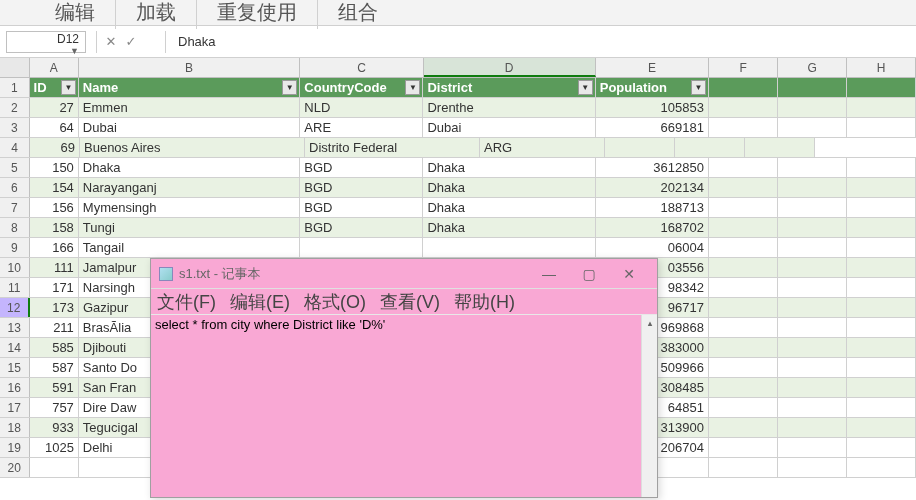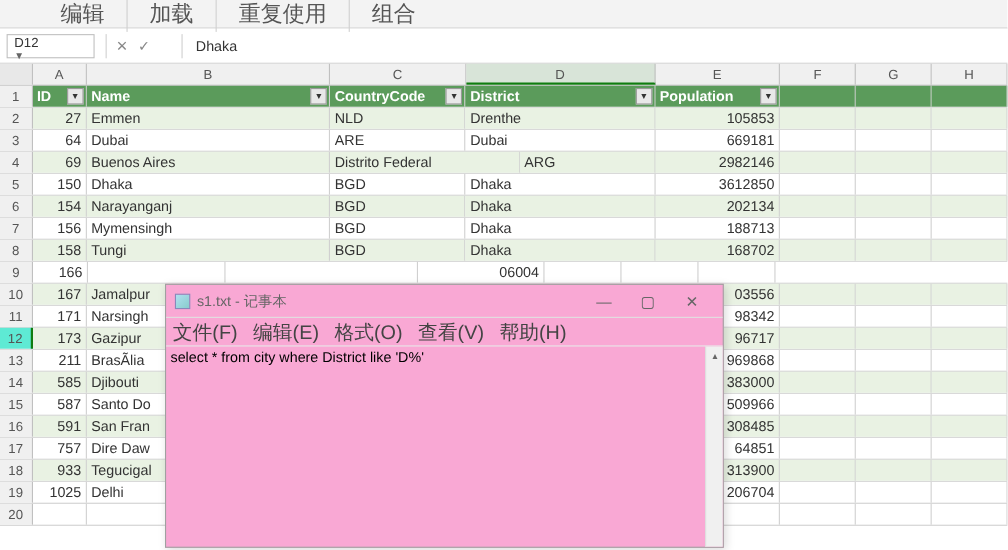--- a/index.html
+++ b/index.html
@@ -3,37 +3,37 @@
 <meta charset="utf-8">
 <style>
 * { box-sizing: border-box; margin: 0; padding: 0; font-family: "Microsoft YaHei", "Segoe UI", Arial, sans-serif; }
 body { background: #fff; width: 916px; height: 500px; overflow: hidden; font-size: 13px; color: #333; position: relative; }
 
 .ribbon { display: flex; background: #f3f3f3; border-bottom: 1px solid #d0d0d0; height: 26px; align-items: center; padding-left: 35px; gap: 0; }
 .ribbon-item { padding: 3px 20px; font-size: 20px; color: #555; border-right: 1px solid #d0d0d0; }
 .ribbon-item:last-child { border-right: none; }
 
 .formula-row { display: flex; align-items: center; height: 32px; background: #fff; border-bottom: 1px solid #d0d0d0; }
-.namebox { width: 80px; margin: 4px 6px; height: 22px; border: 1px solid #c0c0c0; display: flex; align-items: flex-start; padding: 0 6px; font-size: 12px; justify-content: space-between; flex-direction: column; }
+.namebox { width: 80px; margin: 4px 6px; height: 22px; border: 1px solid #c0c0c0; display: flex; align-items: flex-end; padding: 0 6px; font-size: 12px; justify-content: space-between; flex-direction: column; }
 .namebox-dd { font-size: 9px; color: #666; }
 .fb-sep { width: 1px; height: 22px; background: #d0d0d0; margin: 0 4px; }
 .fb-icon { width: 20px; text-align: center; color: #888; font-size: 13px; }
 .fb-icon.fx { font-style: italic; font-family: "Times New Roman", serif; margin-top: 48px; }
 .fb-input { flex: 1; padding: 0 8px; font-size: 13px; }
 
 .grid-wrap { position: relative; }
 .colheads { display: flex; height: 20px; background: #f0f0f0; border-bottom: 1px solid #c0c0c0; }
 .corner { width: 30px; border-right: 1px solid #c0c0c0; background: #e8e8e8; }
 .colh { border-right: 1px solid #c0c0c0; text-align: center; font-size: 12px; color: #555; line-height: 20px; }
 .colh.selected { background: #d8e4d8; border-bottom: 2px solid #107c10; }
 
 .rows { display: flex; flex-direction: column; }
 .row { display: flex; height: 20px; border-bottom: 1px solid #d0d0d0; }
 .rowh { width: 30px; background: #f0f0f0; border-right: 1px solid #c0c0c0; text-align: center; font-size: 12px; color: #555; line-height: 20px; }
-.rowh.selected { background: #5eead4; border-right: 2px solid #107c10; }
+.rowh.selected { background: #c4b5fd; border-right: 2px solid #107c10; }
 .cell { border-right: 1px solid #d0d0d0; padding: 0 4px; font-size: 13px; line-height: 20px; overflow: hidden; white-space: nowrap; }
 .cell.num { text-align: right; }
 
 .hdr-row .cell { background: #5b9b5b; color: #fff; font-weight: bold; position: relative; }
 .hdr-row .cell .ddbtn { position: absolute; right: 2px; top: 2px; width: 15px; height: 15px; background: #e8e8e8; border: 1px solid #999; display: flex; align-items: center; justify-content: center; font-size: 8px; color: #333; }
 .alt-row .cell { background: #e9f2e3; }
 
 .w-A { width: 50px; } .w-B { width: 225px; } .w-C { width: 125px; } .w-D { width: 175px; } .w-E { width: 115px; } .w-s { width: 70px; }
 
 .cell.selcell { outline: 2px solid #107c10; outline-offset: -1px; }
@@ -116,21 +116,20 @@
         <div class="cell w-s"></div>
         <div class="cell w-s"></div>
         <div class="cell w-s"></div>
       </div>
       <div class="row alt-row">
         <div class="rowh">4</div>
         <div class="cell w-A num">69</div>
         <div class="cell w-B">Buenos Aires</div>
         <div class="cell w-D">Distrito Federal</div>
         <div class="cell w-C">ARG</div>
-        <div class="cell w-E num">2982146</div>
         <div class="cell w-s"></div>
         <div class="cell w-s"></div>
         <div class="cell w-s"></div>
       </div>
       <div class="row">
         <div class="rowh">5</div>
         <div class="cell w-A num">150</div>
         <div class="cell w-B">Dhaka</div>
         <div class="cell w-C">BGD</div>
         <div class="cell w-D">Dhaka</div>
@@ -168,30 +167,31 @@
         <div class="cell w-C">BGD</div>
         <div class="cell w-D">Dhaka</div>
         <div class="cell w-E num">168702</div>
         <div class="cell w-s"></div>
         <div class="cell w-s"></div>
         <div class="cell w-s"></div>
       </div>
       <div class="row">
         <div class="rowh">9</div>
         <div class="cell w-A num">166</div>
+        <div class="cell w-B">Tangail</div>
         <div class="cell w-C"></div>
         <div class="cell w-D"></div>
         <div class="cell w-E num">06004</div>
         <div class="cell w-s"></div>
         <div class="cell w-s"></div>
         <div class="cell w-s"></div>
       </div>
       <div class="row alt-row">
         <div class="rowh">10</div>
-        <div class="cell w-A num">167</div>
+        <div class="cell w-A num">111</div>
         <div class="cell w-B">Jamalpur</div>
         <div class="cell w-C"></div>
         <div class="cell w-D"></div>
         <div class="cell w-E num">03556</div>
         <div class="cell w-s"></div>
         <div class="cell w-s"></div>
         <div class="cell w-s"></div>
       </div>
       <div class="row">
         <div class="rowh">11</div>

